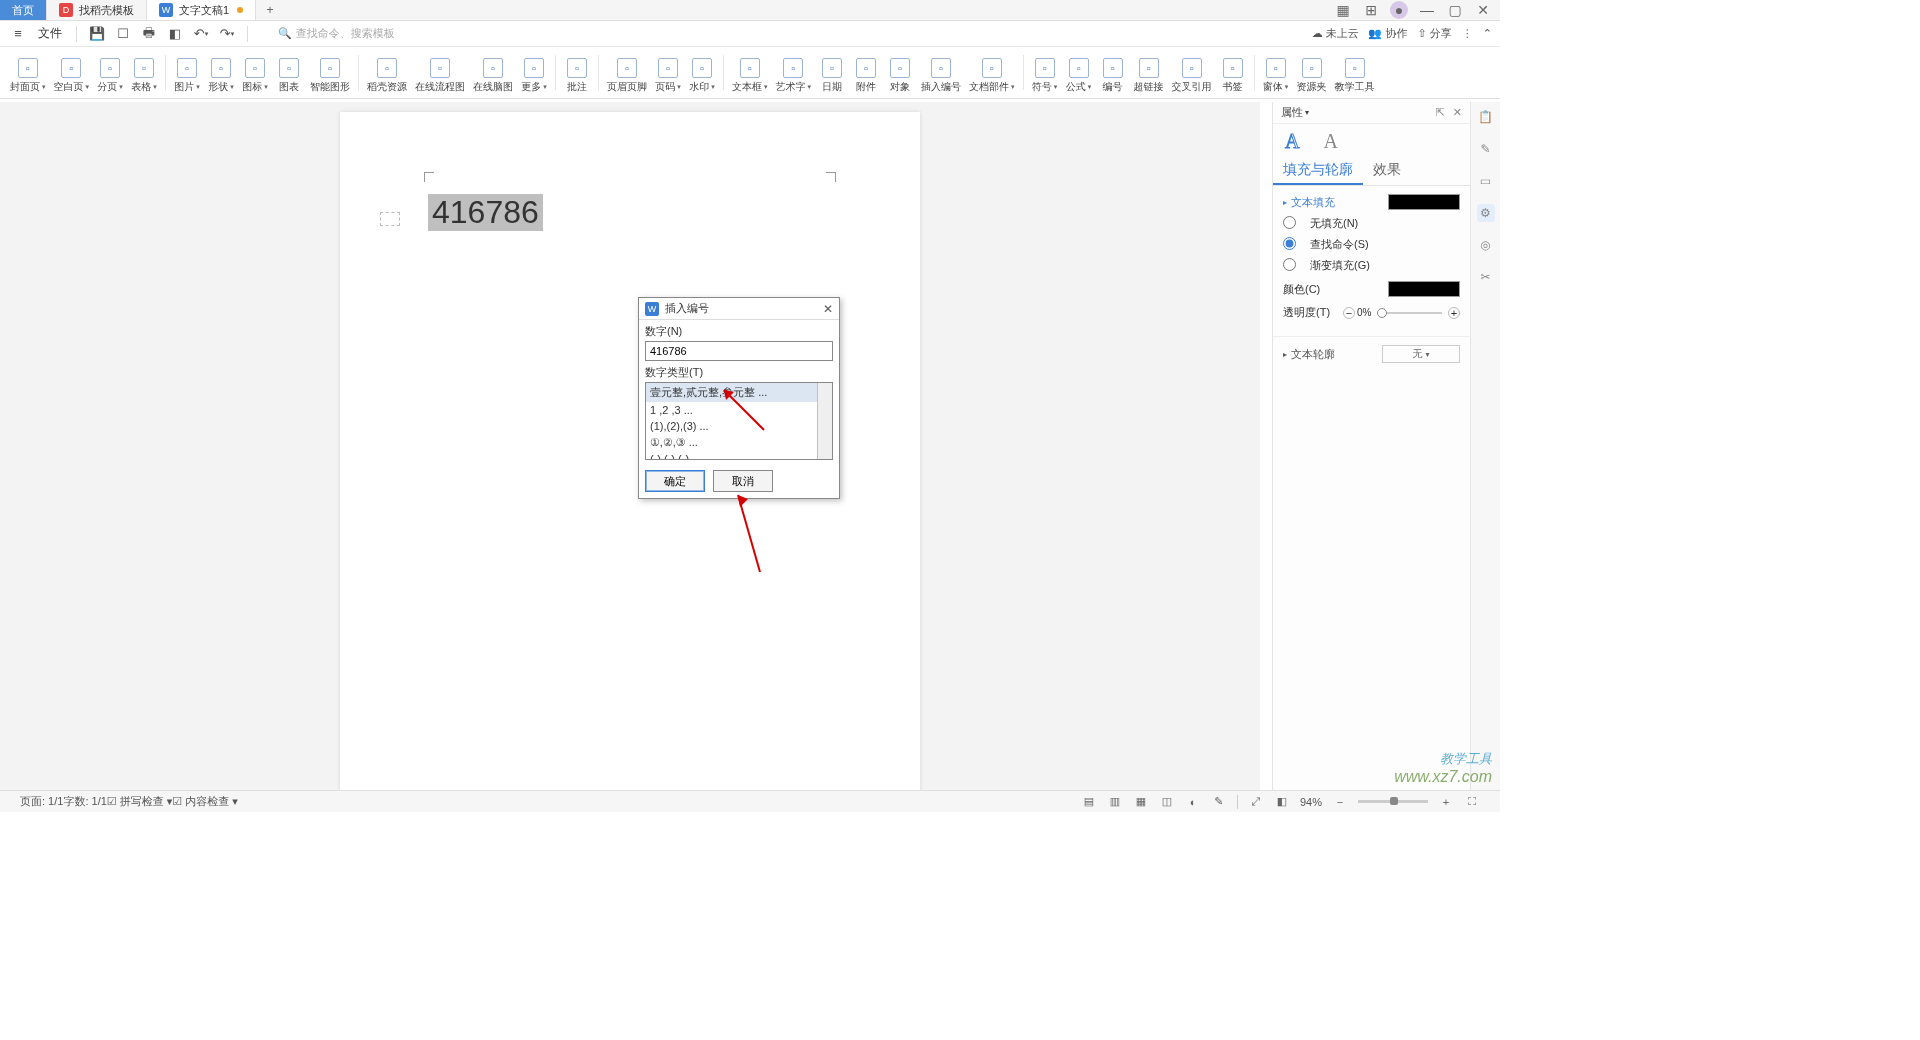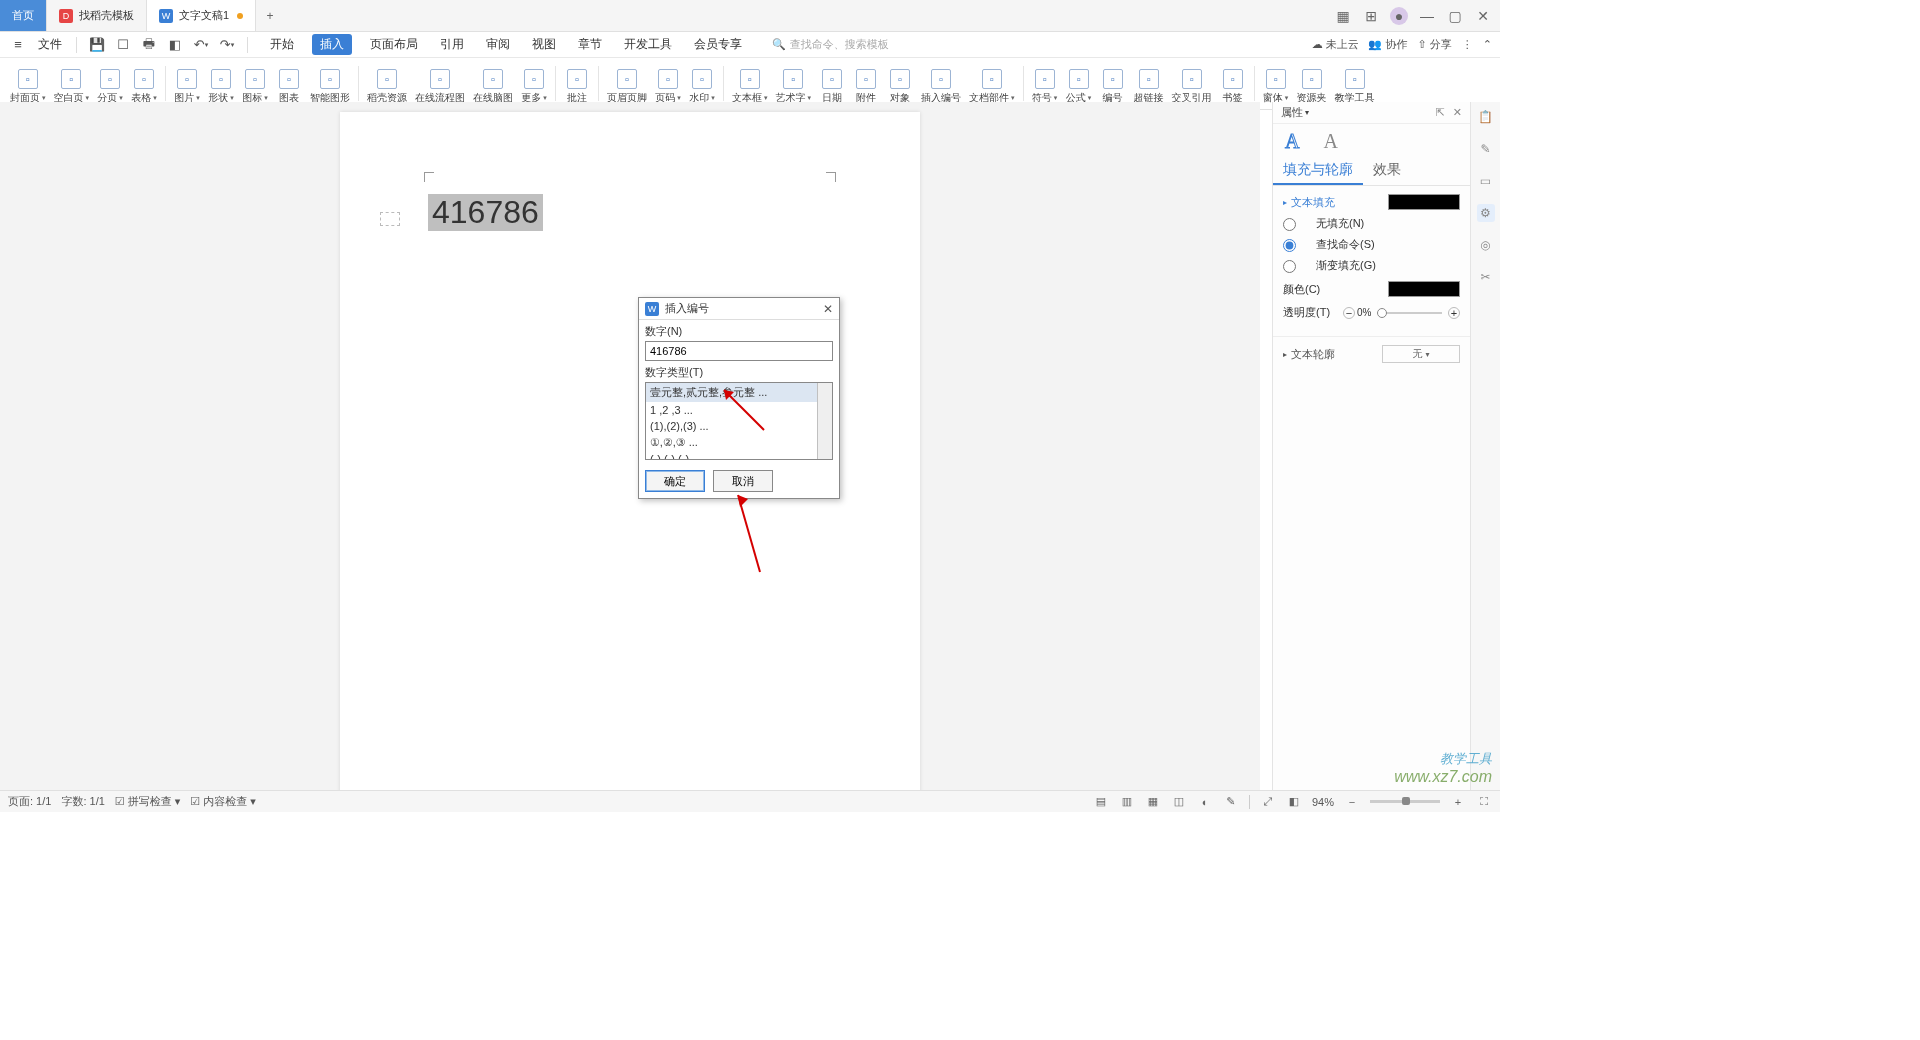--- a/index.html
+++ b/index.html
@@ -1,19 +1,19 @@
 <!DOCTYPE html>
 <html><head>
 <meta charset="utf-8">
 <style>
 * { box-sizing: border-box; margin: 0; padding: 0; font-family: "Microsoft YaHei", sans-serif; }
 body { background: #fff; font-size: 12px; color: #333; overflow: hidden; width: 1500px; height: 812px; position: relative; }
 
 
-.titlebar { height: 32px; background: #f5f5f5; display: flex; align-items: stretch; border-bottom: 1px solid #e0e0e0; }
+.titlebar { height: 21px; background: #f5f5f5; display: flex; align-items: stretch; border-bottom: 1px solid #e0e0e0; }
 .tab { display: flex; align-items: center; padding: 0 12px; font-size: 11px; border-right: 1px solid #e0e0e0; position: relative; }
 .tab.home { background: #4a8cd8; color: #fff; }
 .tab .ico { width: 14px; height: 14px; margin-right: 6px; display: inline-flex; align-items: center; justify-content: center; }
 .tab .dot { width: 6px; height: 6px; background: #f0a020; border-radius: 50%; margin-left: 8px; }
 .tab-new { width: 28px; display: flex; align-items: center; justify-content: center; color: #666; }
 .title-right { margin-left: auto; display: flex; align-items: center; gap: 10px; padding-right: 8px; color: #666; }
 .title-right > span { width: 18px; height: 18px; display: inline-flex; align-items: center; justify-content: center; font-size: 14px; }
 
 
 .menubar { height: 26px; background: #fff; display: flex; align-items: center; border-bottom: 1px solid #e8e8e8; padding: 0 8px; gap: 6px; }
@@ -50,21 +50,21 @@
 .sb-hdr .right { margin-left: auto; display: flex; gap: 8px; color: #888; }
 .sb-mode { display: flex; padding: 6px 12px 0; gap: 24px; }
 .sb-mode .m { display: flex; flex-direction: column; align-items: center; font-size: 11px; color: #666; }
 .sb-mode .m .glyph { font-size: 20px; color: #888; font-family: serif; }
 .sb-tabs { display: flex; border-bottom: 1px solid #e4e4e4; margin-top: 4px; }
 .sb-tab { padding: 4px 10px; font-size: 14px; color: #666; }
 .sb-tab.active { color: #3a7fd5; border-bottom: 2px solid #3a7fd5; }
 .sb-sec { padding: 8px 10px; }
 .sb-sec-h { font-size: 11px; color: #3a7fd5; display: flex; align-items: center; gap: 4px; }
 .sb-sec-h .tri { font-size: 8px; }
-.radio-row { display: flex; align-items: flex-end; gap: 20px; font-size: 11px; margin: 6px 0; }
+.radio-row { display: flex; align-items: flex-start; gap: 14px; font-size: 11px; margin: 6px 0; }
 .radio-row input { accent-color: #3a7fd5; }
 .swatch { width: 72px; height: 16px; background: #000; border: 1px solid #999; margin-left: auto; }
 .prop-row { display: flex; align-items: center; font-size: 11px; margin: 8px 0; }
 .prop-row .lbl { flex: 0 0 60px; }
 .slider { flex: 1 1 auto; height: 2px; background: #ccc; position: relative; margin: 0 6px; }
 .slider .thumb { position: absolute; left: 0; top: -4px; width: 10px; height: 10px; border-radius: 50%; background: #fff; border: 1px solid #888; }
 .select-sm { width: 78px; height: 18px; border: 1px solid #ccc; font-size: 10px; text-align: center; line-height: 16px; margin-left: auto; color: #666; }
 
 
 .toolstrip { position: absolute; top: 102px; right: 0; width: 30px; bottom: 22px; background: #f7f7f7; border-left: 1px solid #e4e4e4; display: flex; flex-direction: column; align-items: center; padding-top: 6px; gap: 14px; }
@@ -87,21 +87,21 @@
 .dlg-btns { display: flex; justify-content: flex-start; gap: 8px; padding: 6px; }
 .dlg-btn { width: 60px; height: 22px; border: 1px solid #888; background: #f4f4f4; font-size: 11px; }
 .dlg-btn.primary { border-color: #3a7fd5; box-shadow: 0 0 0 1px #8fb9e8 inset; }
 
 
 .arrow { position: absolute; pointer-events: none; }
 .arrow svg line { stroke: #d40000; stroke-width: 2; }
 .arrow svg polygon { fill: #d40000; }
 
 
-.statusbar { position: absolute; bottom: 0; left: 0; right: 0; height: 22px; background: #f6f6f6; border-top: 1px solid #e0e0e0; display: flex; align-items: center; font-size: 11px; color: #555; padding: 0 8px; gap: 10px; }
+.statusbar { position: absolute; bottom: 0; left: 0; right: 0; height: 22px; background: #f6f6f6; border-top: 1px solid #e0e0e0; display: flex; align-items: center; font-size: 11px; color: #555; padding: 0 20px; }
 .statusbar .sright { margin-left: auto; display: flex; align-items: center; gap: 10px; }
 .statusbar .sico { width: 16px; height: 16px; display: inline-flex; align-items: center; justify-content: center; color: #666; }
 
 
 .watermark { position: absolute; right: 8px; bottom: 26px; text-align: right; font-size: 13px; color: #3a9cc8; font-style: italic; opacity: 0.8; }
 .watermark .w2 { font-size: 16px; color: #6c9a48; }
 </style>
 </head>
 <body>
 
@@ -133,31 +133,20 @@
   <span class="qico">≡</span>
   <span class="file">文件</span>
   <span class="sep"></span>
   <span class="qico">💾</span>
   <span class="qico">☐</span>
   <span class="qico">🖶</span>
   <span class="qico">◧</span>
   <span class="qico">↶<span style="font-size:7px;">▾</span></span>
   <span class="qico">↷<span style="font-size:7px;">▾</span></span>
   <span class="sep"></span>
-  <div class="menu-tabs">
-    <span class="menu-tab">开始</span>
-    <span class="menu-tab active">插入</span>
-    <span class="menu-tab">页面布局</span>
-    <span class="menu-tab">引用</span>
-    <span class="menu-tab">审阅</span>
-    <span class="menu-tab">视图</span>
-    <span class="menu-tab">章节</span>
-    <span class="menu-tab">开发工具</span>
-    <span class="menu-tab">会员专享</span>
-  </div>
   <span style="width:14px;"></span>
   <span class="search-ph">
     <span>🔍</span>
     <span>查找命令、搜索模板</span>
   </span>
   <div class="menu-right">
     <span class="rico">
         <span>☁</span>
         <span>未上云</span>
       </span>

